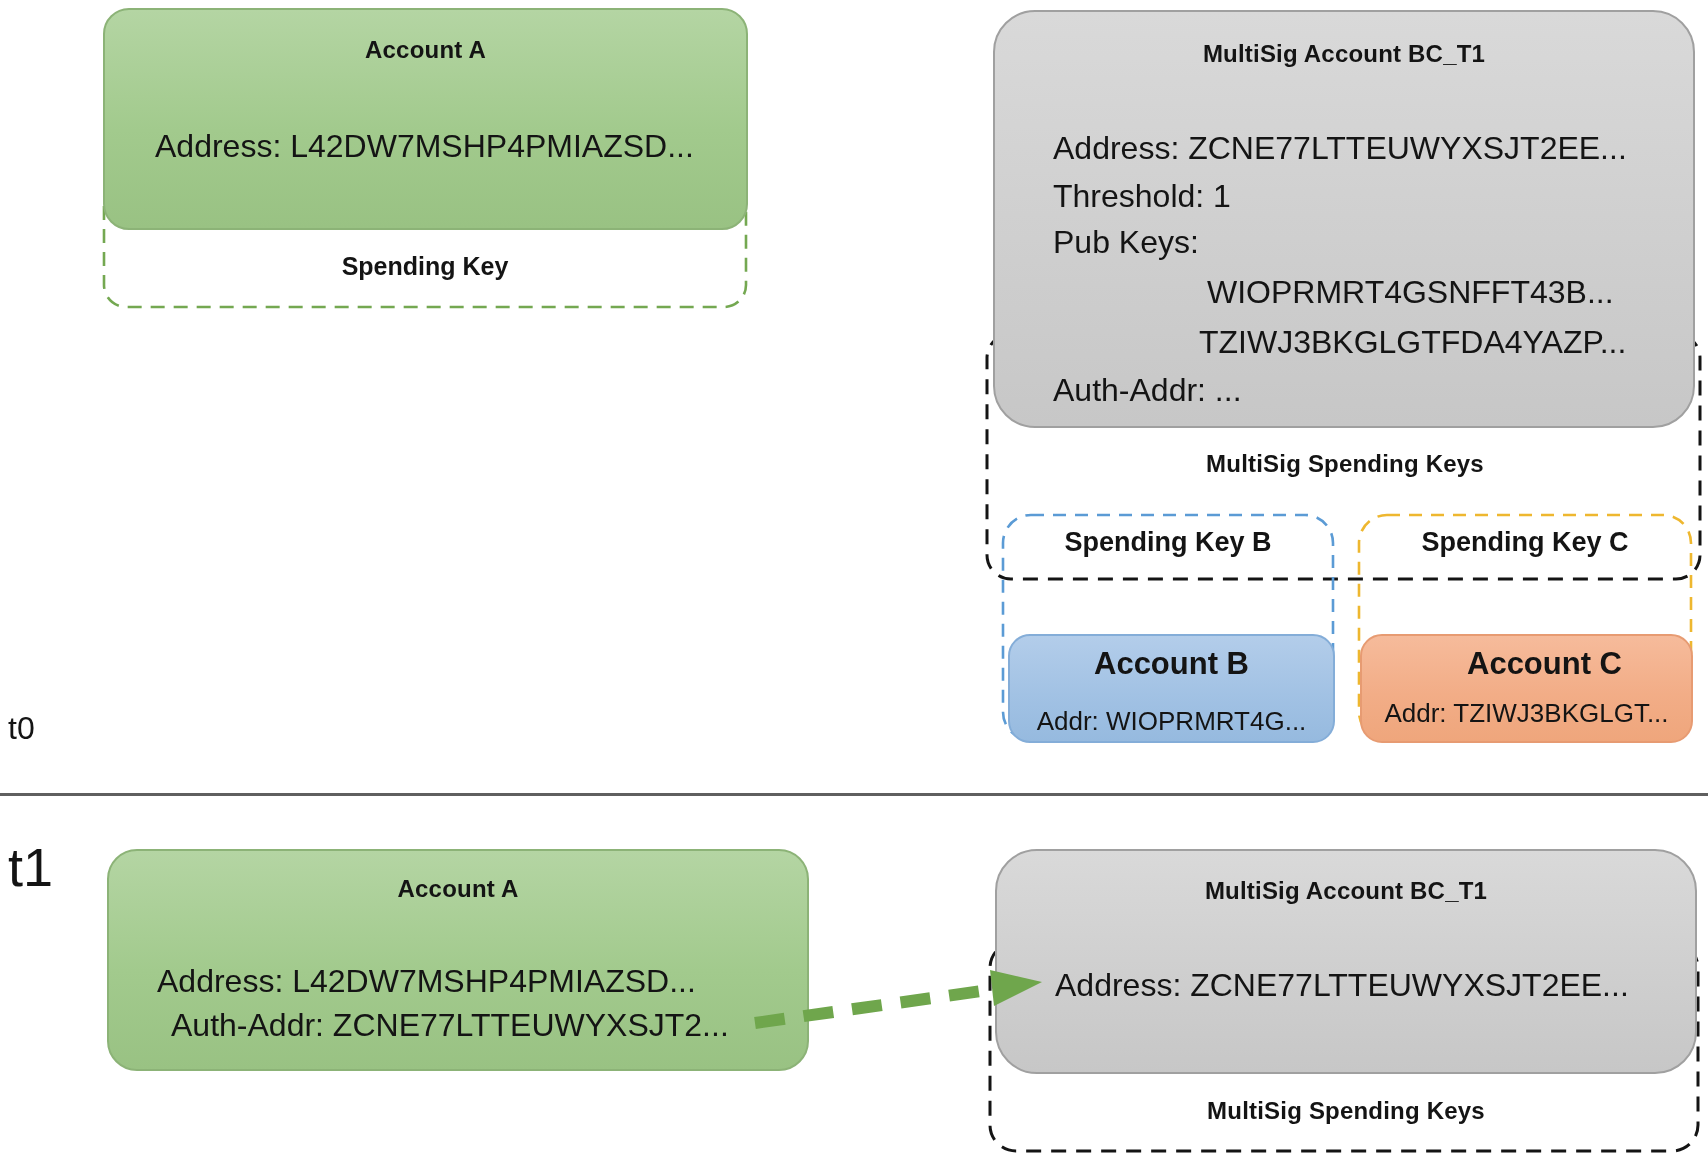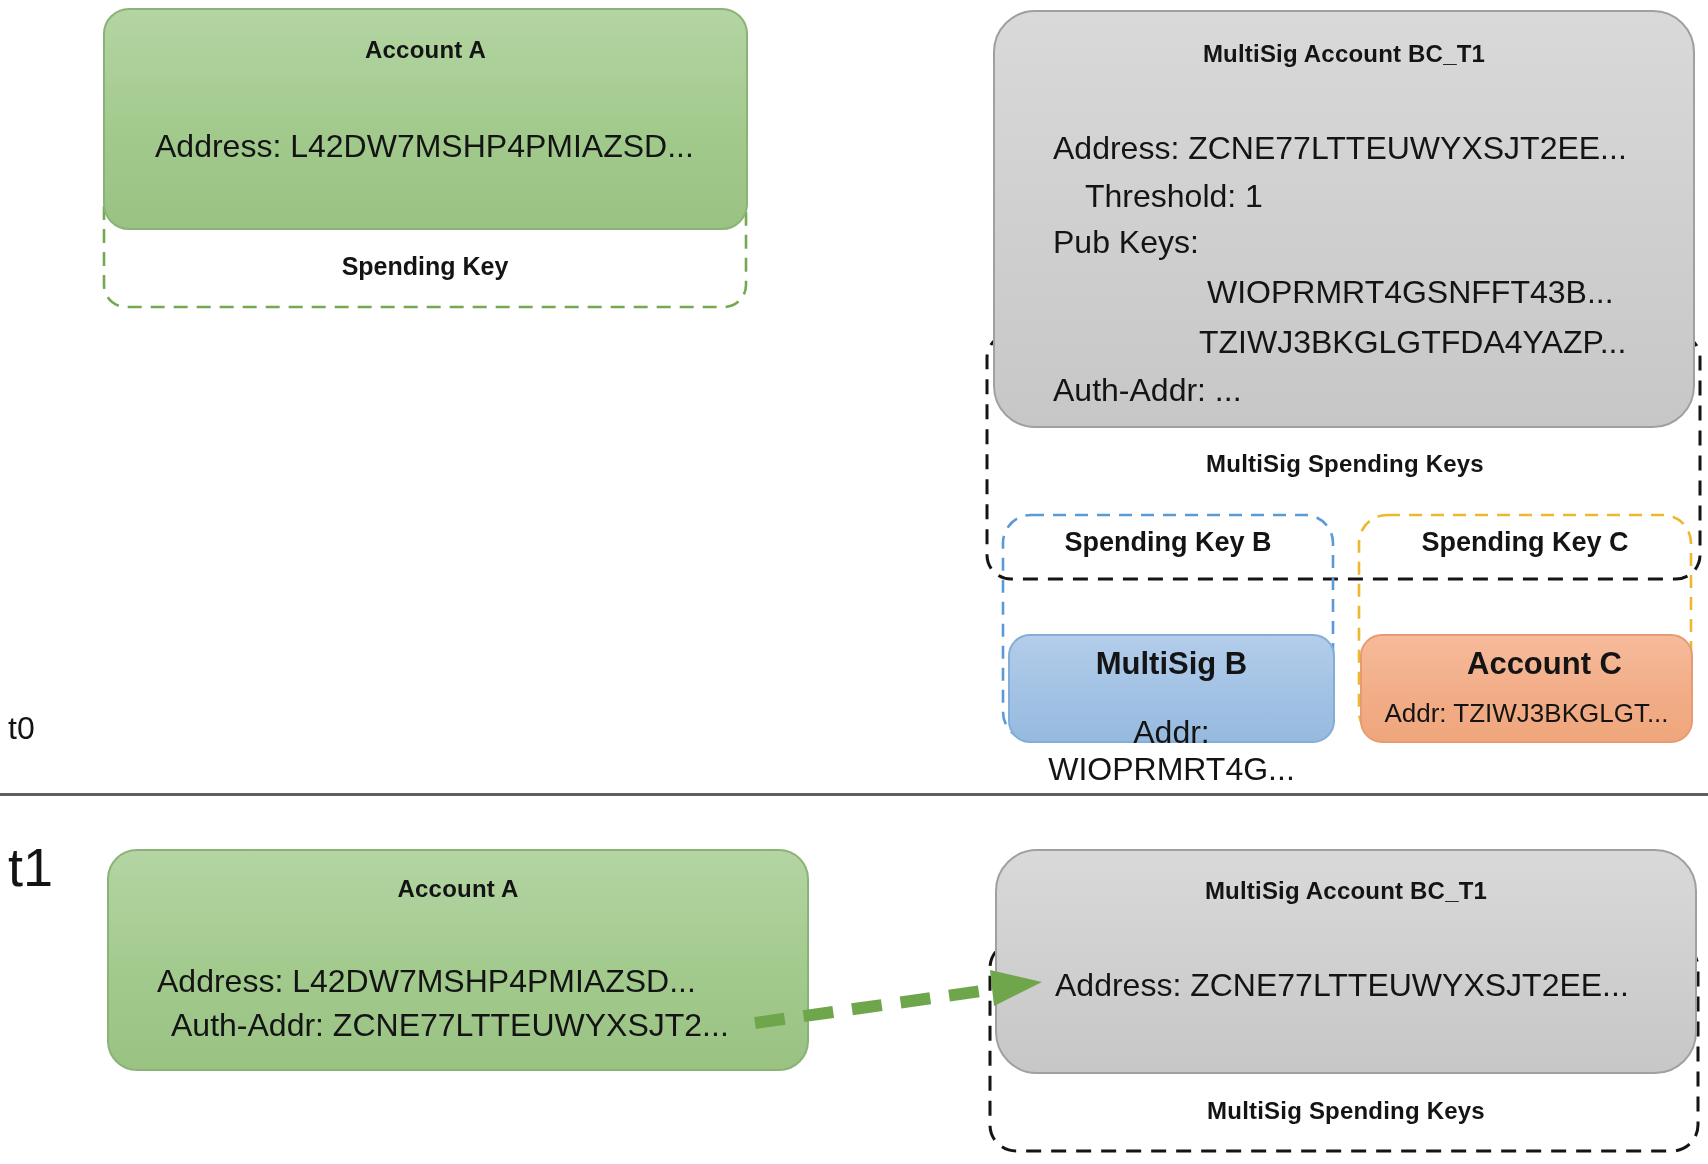--- a/index.html
+++ b/index.html
@@ -56,43 +56,43 @@
   <div class="abs center b" style="left:102px;top:252px;width:646px;font-size:25px;">Spending Key</div>
 
 
   <svg class="abs outline" style="left:985px;top:332px;" width="717" height="249">
     <rect x="2" y="2" width="713" height="245" rx="24" fill="none" stroke="#141414" stroke-width="3" stroke-dasharray="15 10"></rect>
   </svg>
 
   <div class="abs roundbox gray-box" style="left:993px;top:10px;width:702px;height:418px;border-radius:42px;">
     <div class="abs title center" style="left:0;top:28px;width:100%;">MultiSig Account BC_T1</div>
     <div class="abs body32" style="left:58px;top:118px;">Address: ZCNE77LTTEUWYXSJT2EE...</div>
-    <div class="abs body32" style="left:58px;top:166px;margin-left:32px;">Threshold: 1</div>
+    <div class="abs body32" style="left:58px;top:166px;">Threshold: 1</div>
     <div class="abs body32" style="left:58px;top:212px;">Pub Keys:</div>
     <div class="abs body32" style="left:212px;top:262px;">WIOPRMRT4GSNFFT43B...</div>
     <div class="abs body32" style="left:204px;top:312px;">TZIWJ3BKGLGTFDA4YAZP...</div>
     <div class="abs body32" style="left:58px;top:360px;">Auth-Addr: ...</div>
   </div>
 
   <div class="abs center title" style="left:993px;top:450px;width:704px;">MultiSig Spending Keys</div>
 
   <svg class="abs outline" style="left:1001px;top:513px;" width="334" height="229">
     <rect x="2" y="2" width="330" height="225" rx="28" fill="none" stroke="#5b9bd5" stroke-width="2.6" stroke-dasharray="13 9"></rect>
   </svg>
 
   <svg class="abs outline" style="left:1357px;top:513px;" width="336" height="229">
     <rect x="2" y="2" width="332" height="225" rx="28" fill="none" stroke="#eeb72f" stroke-width="2.6" stroke-dasharray="13 9"></rect>
   </svg>
 
   <div class="abs center b" style="left:1001px;top:527px;width:334px;font-size:27px;">Spending Key B</div>
   <div class="abs center b" style="left:1357px;top:527px;width:336px;font-size:27px;">Spending Key C</div>
 
   <div class="abs roundbox blue-box" style="left:1008px;top:634px;width:327px;height:109px;border-radius:22px;">
-    <div class="abs center b" style="left:0;top:10px;width:100%;font-size:31px;">MultiSig B</div>
-    <div class="abs center" style="left:0;top:78px;width:100%;font-size:32px;">Addr: WIOPRMRT4G...</div>
+    <div class="abs center b" style="left:0;top:10px;width:100%;font-size:31px;">Account B</div>
+    <div class="abs center" style="left:0;top:70px;width:100%;font-size:26px;">Addr: WIOPRMRT4G...</div>
   </div>
 
   <div class="abs roundbox orange-box" style="left:1360px;top:634px;width:333px;height:109px;border-radius:22px;">
     <div class="abs center b" style="left:0;top:10px;width:100%;font-size:31px;padding-left:18px;">Account C</div>
     <div class="abs center" style="left:0;top:62px;width:100%;font-size:26px;">Addr: TZIWJ3BKGLGT...</div>
   </div>
 
   <div class="abs" style="left:8px;top:710px;font-size:32px;">t0</div>
 
   <div class="abs" style="left:0;top:793px;width:1708px;height:3px;background:#5f5f5f;"></div>

